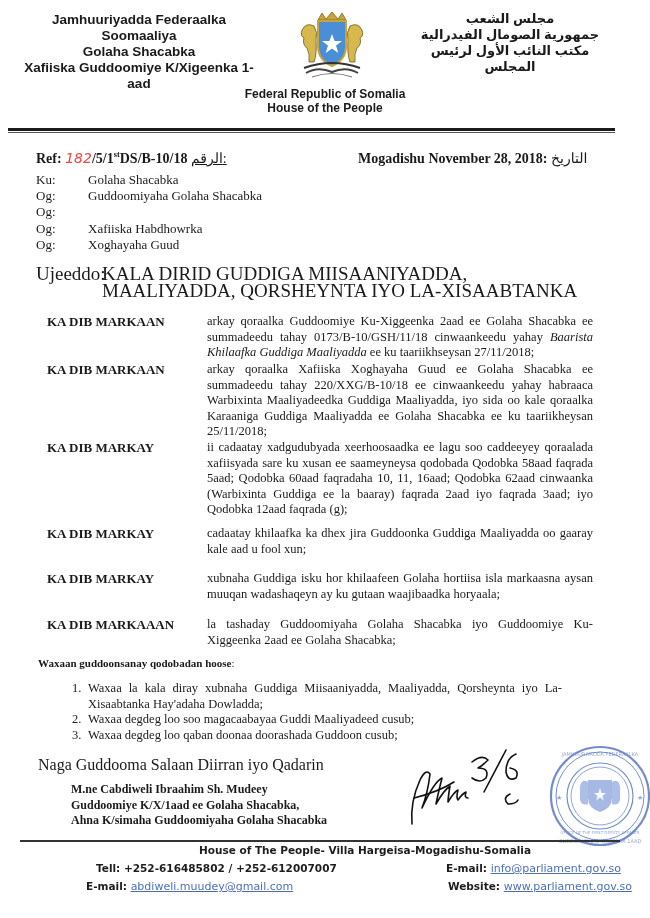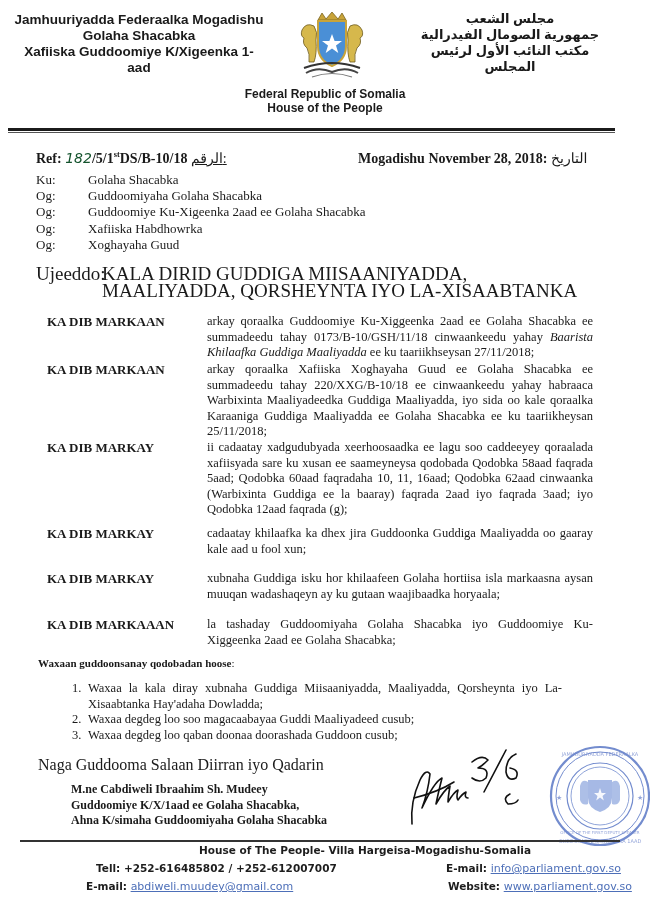--- a/index.html
+++ b/index.html
@@ -11,21 +11,21 @@
   
   .lh-left { left:14px; top:12px; width:250px; text-align:center; font-size:13.5px; line-height:16px; font-weight:bold; }
   .lh-right { left:405px; top:11px; width:210px; text-align:center; font-size:13px; line-height:16px; font-weight:bold; direction:rtl; }
   .emblem { left:292px; top:10px; width:80px; height:74px; }
   .lh-center { left:160px; top:88px; width:330px; text-align:center; font-size:12px; line-height:13.5px; font-weight:bold; }
   .rule { left:8px; top:128px; width:607px; height:3px; background:#1b1b1b; }
   .rule2 { left:8px; top:132px; width:607px; height:1px; background:#555; }
 
   
   .ref { left:36px; top:150px; font-size:14px; font-weight:bold; }
-  .ref .num { font-family:"DejaVu Sans", sans-serif; font-style:italic; font-weight:normal; color:#14532d;margin-top:37px; }
+  .ref .num { font-family:"DejaVu Sans", sans-serif; font-style:italic; font-weight:normal; color:#ef4444;margin-top:37px; }
   .ref .ar { text-decoration:underline; font-weight:normal;text-align:right; }
   .date { left:358px; top:150px; font-size:14px; font-weight:bold; }
   .date .ar { font-weight:normal; }
 
   .recips { left:36px; top:172px; font-size:13px; line-height:16.2px; }
   .recips .row { display:flex; }
   .recips .k { width:52px; }
 
   .subject { left:36px; top:265px; font-size:19px; line-height:17px; width:560px; }
   .subject .lab { display:inline-block; width:66px; }
@@ -54,21 +54,21 @@
   .f-tel { left:56px; top:862px; }
   .f-mail1 { left:46px; top:880px; }
   .f-mail2 { left:406px; top:862px; }
   .f-web { left:408px; top:880px; }
   .link { font-family:"DejaVu Sans", sans-serif; font-weight:normal; color:#4d6fb8; text-decoration:underline; font-size:11px; }
 </style>
 </head>
 <body>
 
 <div class="abs lh-left sans">
-  <div>Jamhuuriyadda Federaalka Mogadishu</div>
+  <div>Jamhuuriyadda Federaalka Soomaaliya</div>
   <div>Golaha Shacabka</div>
   <div>Xafiiska Guddoomiye K/Xigeenka 1-aad</div>
 </div>
 
 <div class="abs emblem">
   <svg width="80" height="74" viewBox="0 0 80 74">
 
     <path d="M26 10 L30 3 L34 9 L40 2 L46 9 L50 3 L54 10 Z" fill="#c9a43a" stroke="#7a6420" stroke-width="0.8"></path>
 
     <path d="M26 11 H54 V36 Q54 50 40 56 Q26 50 26 36 Z" fill="#4a8fd6" stroke="#c9a43a" stroke-width="2"></path>
@@ -111,21 +111,20 @@
   <div class="row">
       <span class="k">Ku:</span>
       <span>Golaha Shacabka</span>
     </div>
   <div class="row">
       <span class="k">Og:</span>
       <span>Guddoomiyaha Golaha Shacabka</span>
     </div>
   <div class="row">
       <span class="k">Og:</span>
-      <span>Guddoomiye Ku-Xigeenka 2aad ee Golaha Shacabka</span>
     </div>
   <div class="row">
       <span class="k">Og:</span>
       <span>Xafiiska Habdhowrka</span>
     </div>
   <div class="row">
       <span class="k">Og:</span>
       <span>Xoghayaha Guud</span>
     </div>
 </div>

